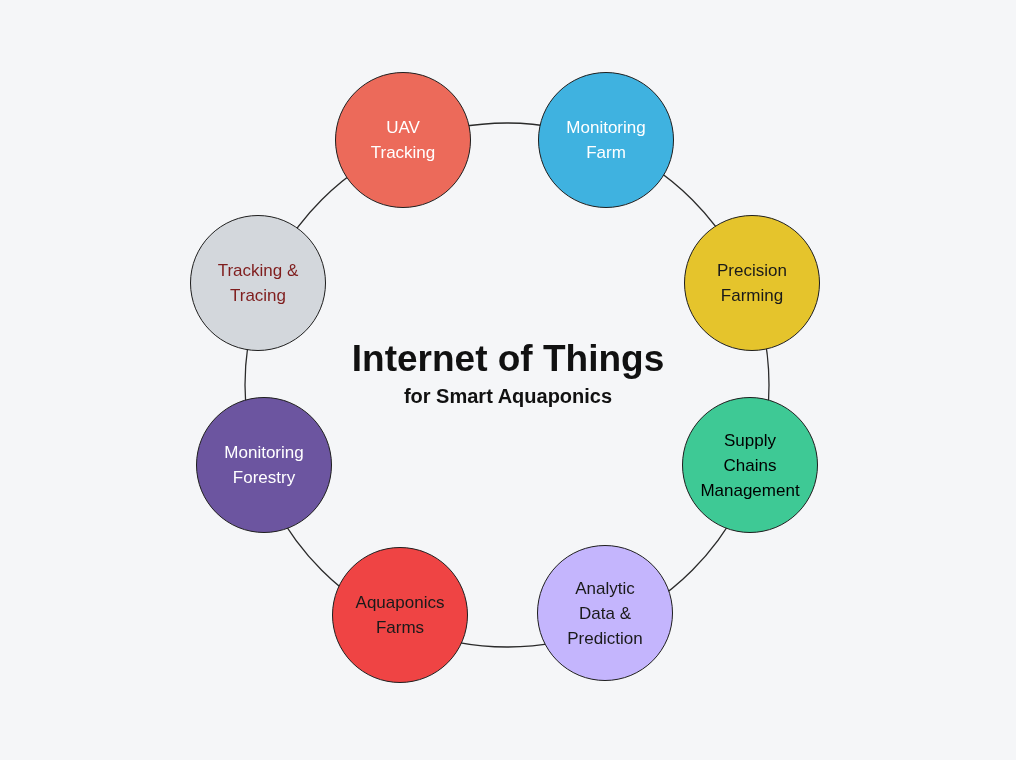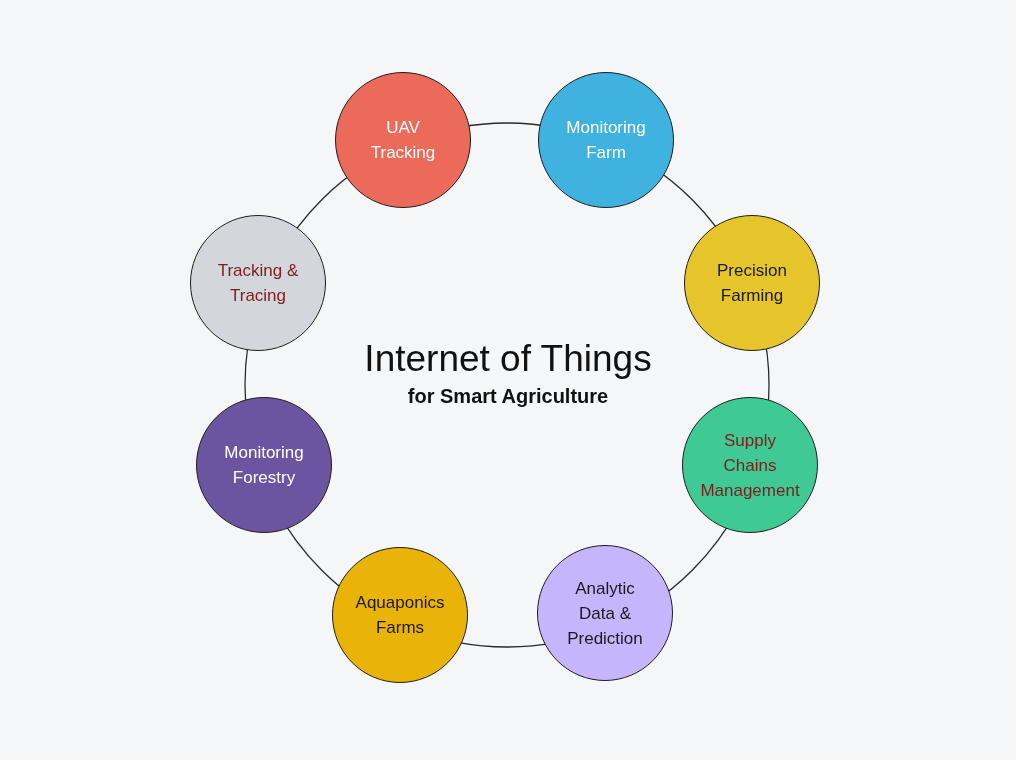--- a/index.html
+++ b/index.html
@@ -1,41 +1,41 @@
 <!DOCTYPE html>
 <html><head>
 <meta charset="utf-8">
 <style>
   html, body { margin:0; padding:0; }
   body { width:1016px; height:760px; background:#f5f6f8; position:relative; overflow:hidden; font-family:"Liberation Sans", "DejaVu Sans", sans-serif; }
   svg.ring { position:absolute; left:0; top:0; }
   .node { position:absolute; width:136px; height:136px; border-radius:50%; border:1.5px solid #1e1e1e; box-sizing:border-box; display:flex; align-items:center; justify-content:center; text-align:center; font-size:17px; line-height:25px; white-space:pre-line; }
-  .title { position:absolute; left:0; width:1016px; text-align:center; top:338px; font-size:37px; font-weight:normal; color:#111; }
+  .title { position:absolute; left:0; width:1016px; text-align:center; top:338px; font-size:37px; font-weight:bold; color:#111; }
   .subtitle { position:absolute; left:0; width:1016px; text-align:center; top:385px; font-size:20px; font-weight:bold; color:#111; }
 </style>
 </head>
 <body>
 
 <svg class="ring" width="1016" height="760">
   <circle cx="507" cy="385" r="262" fill="none" stroke="#2a2a2a" stroke-width="1.3"></circle>
 </svg>
 
 <div class="title">Internet of Things</div>
-<div class="subtitle">for Smart Agriculture</div>
+<div class="subtitle">for Smart Aquaponics</div>
 
 <div class="node" style="left: 335px; top: 72px; background: rgb(236, 106, 90); color: rgb(255, 255, 255);">UAV
 Tracking</div>
 <div class="node" style="left: 538px; top: 72px; background: rgb(63, 178, 224); color: rgb(255, 255, 255);">Monitoring
 Farm</div>
 <div class="node" style="left: 684px; top: 215px; background: rgb(229, 196, 44); color: rgb(26, 26, 26);">Precision
 Farming</div>
-<div class="node" style="left: 682px; top: 397px; background: rgb(62, 201, 149); color: #7f1d1d;">Supply
+<div class="node" style="left: 682px; top: 397px; background: rgb(62, 201, 149); color: #000000;">Supply
 Chains
 Management</div>
 <div class="node" style="left: 537px; top: 545px; background: #c4b5fd; color: rgb(26, 26, 26);">Analytic
 Data &amp;
 Prediction</div>
-<div class="node" style="left: 332px; top: 547px; background: #eab308; color: rgb(26, 26, 26);">Aquaponics
+<div class="node" style="left: 332px; top: 547px; background: #ef4444; color: rgb(26, 26, 26);">Aquaponics
 Farms</div>
 <div class="node" style="left: 196px; top: 397px; background: rgb(108, 85, 160); color: rgb(255, 255, 255);">Monitoring
 Forestry</div>
 <div class="node" style="left: 190px; top: 215px; background: rgb(211, 215, 220); color: #7f1d1d;">Tracking &amp;
 Tracing</div>
 
 </body></html>

